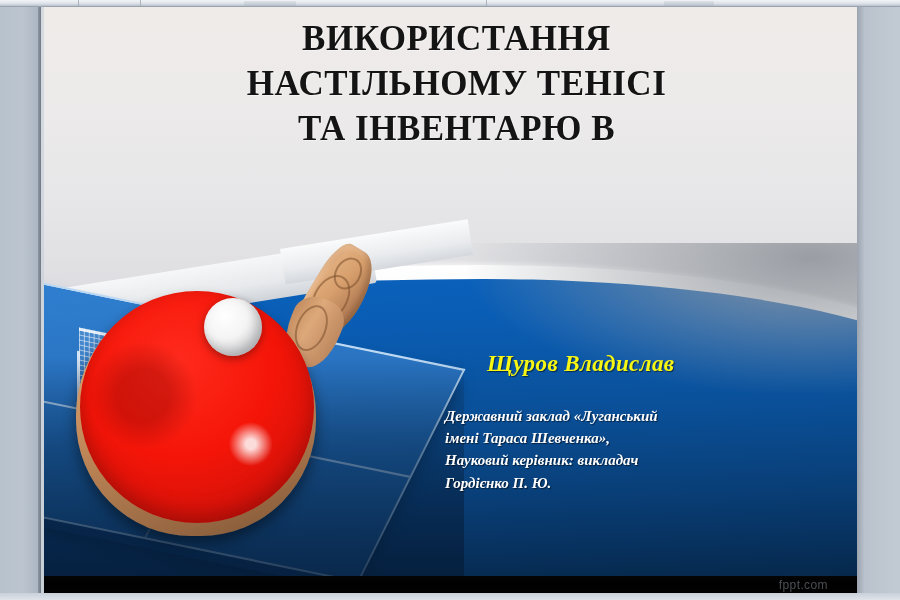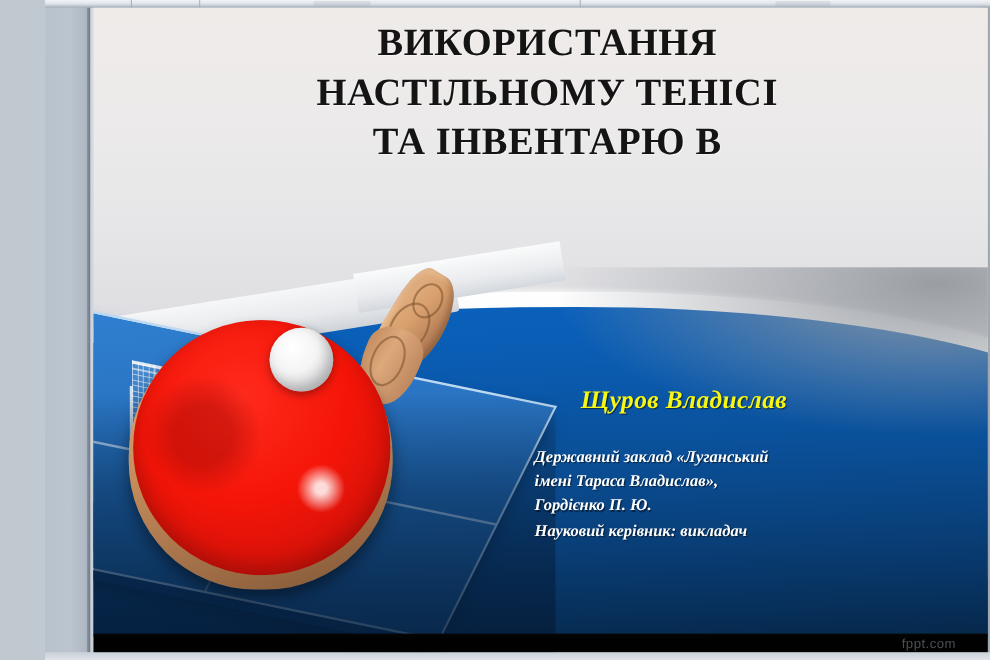--- a/index.html
+++ b/index.html
@@ -7,21 +7,20 @@
   body {
     font-family:"Liberation Serif", serif;
     background:#c0c8d0;
   }
 
   
   #viewer {
     position:relative;
     width:848px; height:600px;
     background:linear-gradient(180deg,#d6dbe2 0%,#c6ced6 100%);
-    margin-left:41px;
   }
 
   
   #app-topbar {
     position:absolute; left:0; top:0; width:900px; height:7px;
     background:linear-gradient(180deg,#f2f4f7 0%,#dfe4ea 55%,#b9c1cb 100%);
     border-bottom:1px solid #9aa4b0;
   }
   .topbar-tick {
     position:absolute; top:0; width:1px; height:7px;
@@ -321,21 +320,21 @@
     <h1 id="title">
       <span class="tl">ВИКОРИСТАННЯ</span>
       <span class="tl">НАСТІЛЬНОМУ ТЕНІСІ</span>
       <span class="tl">ТА ІНВЕНТАРЮ В</span>
     </h1>
 
     <div id="author">Щуров Владислав</div>
 
     <div id="affiliation">
       <div>Державний заклад «Луганський</div>
-      <div>імені Тараса Владислав»,</div>
+      <div>імені Тараса Шевченка»,</div>
+      <div>Науковий керівник: викладач</div>
       <div>Гордієнко П. Ю.</div>
-      <div>Науковий керівник: викладач</div>
     </div>
 
     <div id="watermark">fppt.com</div>
 
   </div>
 </div>
 
 </body></html>

